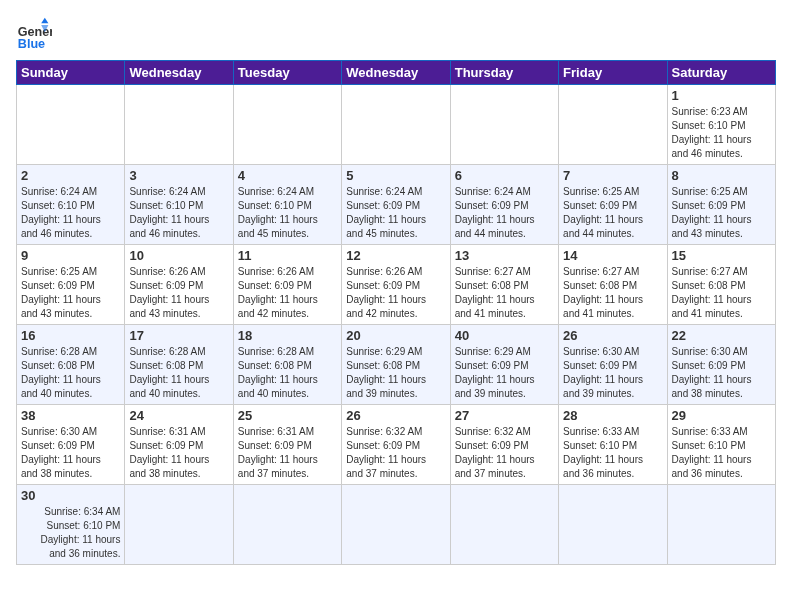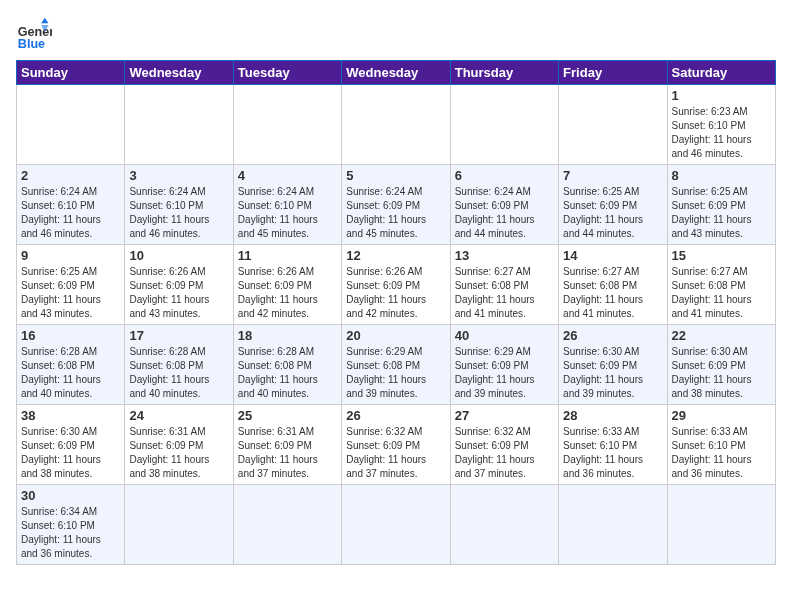--- a/index.html
+++ b/index.html
@@ -333,21 +333,21 @@
           <span class="day-num">29</span>
           <div class="cell-info" style="white-space: pre-line;">Sunrise: 6:33 AM
 Sunset: 6:10 PM
 Daylight: 11 hours
 and 36 minutes.</div>
         </td>
       </tr>
       <tr class="alt-row">
         <td>
           <span class="day-num">30</span>
-          <div class="cell-info" style="white-space: pre-line;">Sunrise: 6:34 AM
+          <div class="cell-info" style="white-space: pre-line; text-align: right;">Sunrise: 6:34 AM
 Sunset: 6:10 PM
 Daylight: 11 hours
 and 36 minutes.</div>
         </td>
         <td class="empty"></td>
         <td class="empty"></td>
         <td class="empty"></td>
         <td class="empty"></td>
         <td class="empty"></td>
         <td class="empty"></td>

